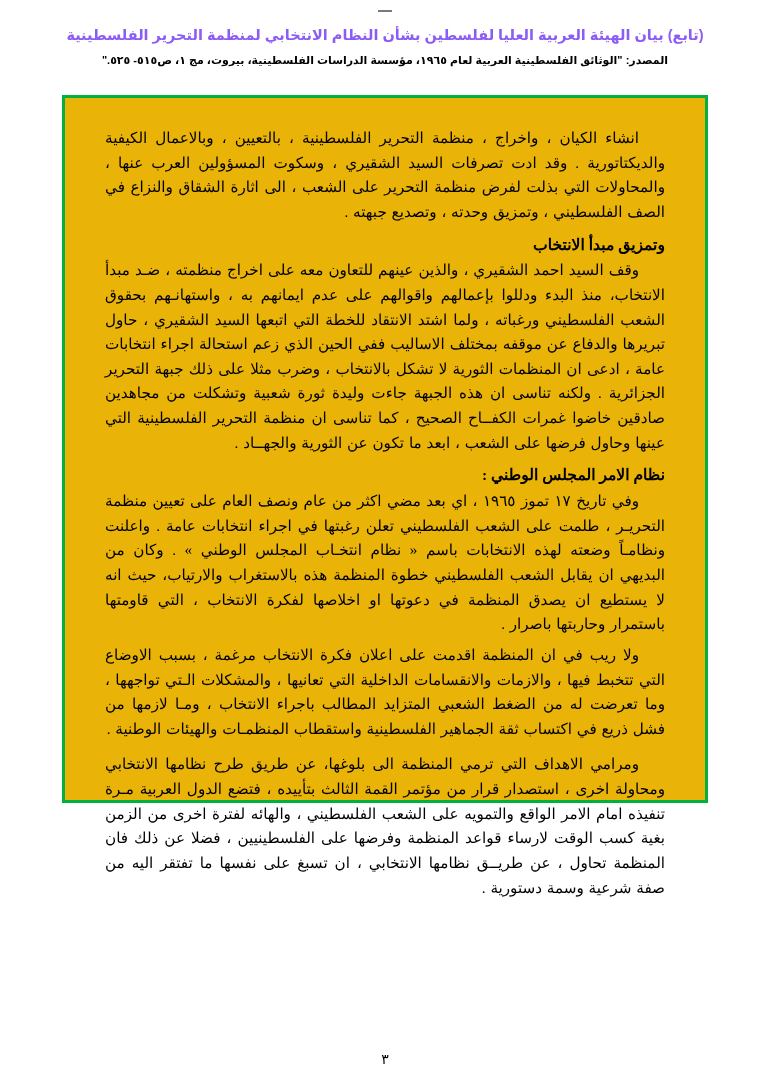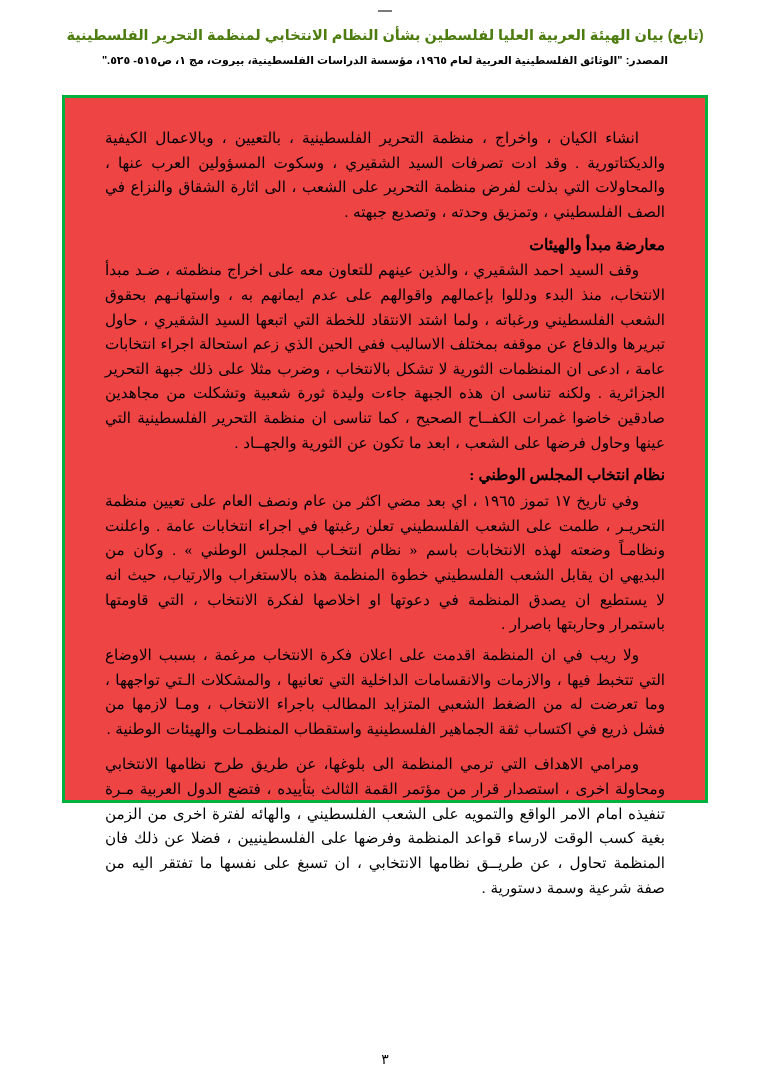--- a/index.html
+++ b/index.html
@@ -38,21 +38,21 @@
   .header {
     padding-top: 26px;
     text-align: center;
   }
 
   .doc-title {
     font-family: "Liberation Sans", "DejaVu Sans", sans-serif;
     font-weight: bold;
     font-size: 14.5px;
     letter-spacing: 0;
-    color: #4d7c0f;
+    color: #8b5cf6;
     direction: rtl;
     line-height: 1.35;
   }
 
   .doc-source {
     font-family: "Liberation Sans", "DejaVu Sans", sans-serif;
     font-weight: bold;
     font-size: 11px;
     color: #000;
     direction: rtl;
@@ -61,21 +61,21 @@
   }
 
   .frame {
     position: absolute;
     top: 95px;
     left: 62px;
     width: 646px;
     height: 708px;
     border: 3px solid #00b140;
     box-sizing: border-box;
-    background: #ef4444;
+    background: #eab308;
   }
 
   .frame-inner {
     padding: 28px 40px 20px 40px;
     direction: rtl;
     text-align: justify;
     text-align-last: right;
   }
 
   p.body-par {
@@ -119,24 +119,24 @@
   <div class="header">
     <div class="doc-title">(تابع) بيان الهيئة العربية العليا لفلسطين بشأن النظام الانتخابي لمنظمة التحرير الفلسطينية</div>
     <div class="doc-source">المصدر: "الوثائق الفلسطينية العربية لعام ١٩٦٥، مؤسسة الدراسات الفلسطينية، بيروت، مج ١، ص٥١٥- ٥٢٥."</div>
   </div>
 
   <div class="frame">
     <div class="frame-inner">
 
       <p class="body-par">انشاء الكيان ، واخراج ، منظمة التحرير الفلسطينية ، بالتعيين ، وبالاعمال الكيفية والديكتاتورية . وقد ادت تصرفات السيد الشقيري ، وسكوت المسؤولين العرب عنها ، والمحاولات التي بذلت لفرض منظمة التحرير على الشعب ، الى اثارة الشقاق والنزاع في الصف الفلسطيني ، وتمزيق وحدته ، وتصديع جبهته .</p>
 
-      <h2 class="sub-head">معارضة مبدأ والهيئات</h2>
+      <h2 class="sub-head">وتمزيق مبدأ الانتخاب</h2>
       <p class="body-par">وقف السيد احمد الشقيري ، والذين عينهم للتعاون معه على اخراج منظمته ، ضـد مبدأ الانتخاب، منذ البدء ودللوا بإعمالهم واقوالهم على عدم ايمانهم به ، واستهانـهم بحقوق الشعب الفلسطيني ورغباته ، ولما اشتد الانتقاد للخطة التي اتبعها السيد الشقيري ، حاول تبريرها والدفاع عن موقفه بمختلف الاساليب ففي الحين الذي زعم استحالة اجراء انتخابات عامة ، ادعى ان المنظمات الثورية لا تشكل بالانتخاب ، وضرب مثلا على ذلك جبهة التحرير الجزائرية . ولكنه تناسى ان هذه الجبهة جاءت وليدة ثورة شعبية وتشكلت من مجاهدين صادقين خاضوا غمرات الكفــاح الصحيح ، كما تناسى ان منظمة التحرير الفلسطينية التي عينها وحاول فرضها على الشعب ، ابعد ما تكون عن الثورية والجهــاد .</p>
 
-      <h2 class="sub-head">نظام انتخاب المجلس الوطني :</h2>
+      <h2 class="sub-head">نظام الامر المجلس الوطني :</h2>
       <p class="body-par">وفي تاريخ ١٧ تموز ١٩٦٥ ، اي بعد مضي اكثر من عام ونصف العام على تعيين منظمة التحريـر ، طلمت على الشعب الفلسطيني تعلن رغبتها في اجراء انتخابات عامة . واعلنت ونظامـاً وضعته لهذه الانتخابات باسم « نظام انتخـاب المجلس الوطني » . وكان من البديهي ان يقابل الشعب الفلسطيني خطوة المنظمة هذه بالاستغراب والارتياب، حيث انه لا يستطيع ان يصدق المنظمة في دعوتها او اخلاصها لفكرة الانتخاب ، التي قاومتها باستمرار وحاربتها باصرار .</p>
 
       <div class="spacer-sm"></div>
 
       <p class="body-par">ولا ريب في ان المنظمة اقدمت على اعلان فكرة الانتخاب مرغمة ، بسبب الاوضاع التي تتخبط فيها ، والازمات والانقسامات الداخلية التي تعانيها ، والمشكلات الـتي تواجهها ، وما تعرضت له من الضغط الشعبي المتزايد المطالب باجراء الانتخاب ، ومـا لازمها من فشل ذريع في اكتساب ثقة الجماهير الفلسطينية واستقطاب المنظمـات والهيئات الوطنية .</p>
 
       <div class="spacer-md"></div>
 
       <p class="body-par">ومرامي الاهداف التي ترمي المنظمة الى بلوغها، عن طريق طرح نظامها الانتخابي ومحاولة اخرى ، استصدار قرار من مؤتمر القمة الثالث بتأييده ، فتضع الدول العربية مـرة تنفيذه امام الامر الواقع والتمويه على الشعب الفلسطيني ، والهائه لفترة اخرى من الزمن بغية كسب الوقت لارساء قواعد المنظمة وفرضها على الفلسطينيين ، فضلا عن ذلك فان المنظمة تحاول ، عن طريــق نظامها الانتخابي ، ان تسبغ على نفسها ما تفتقر اليه من صفة شرعية وسمة دستورية .</p>
 

